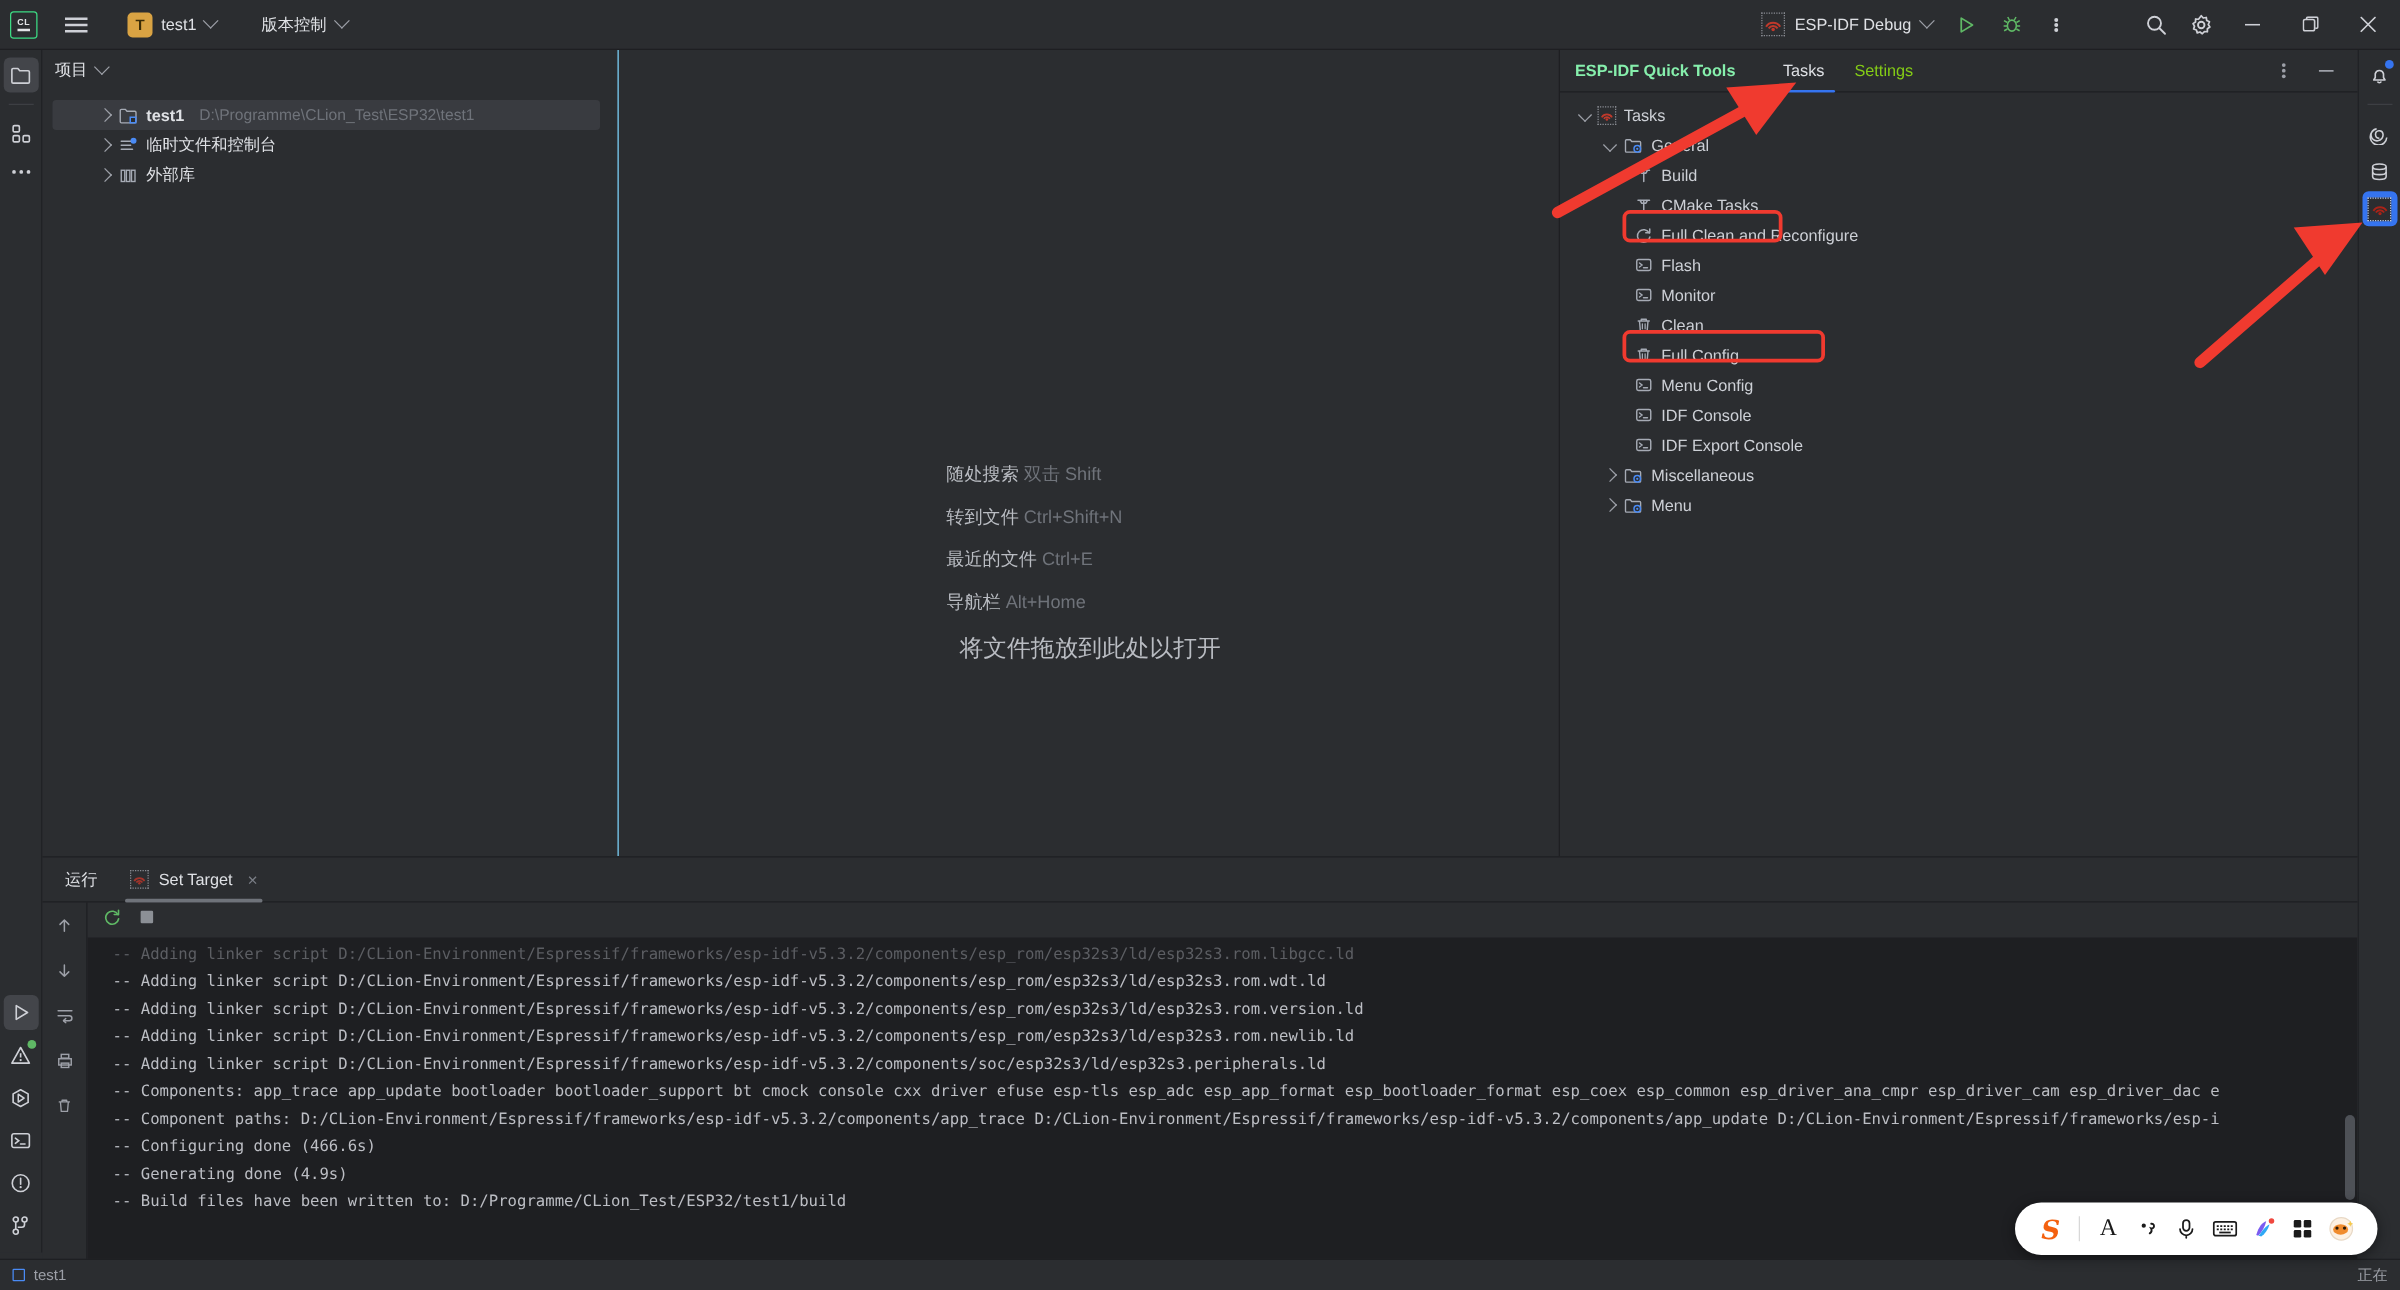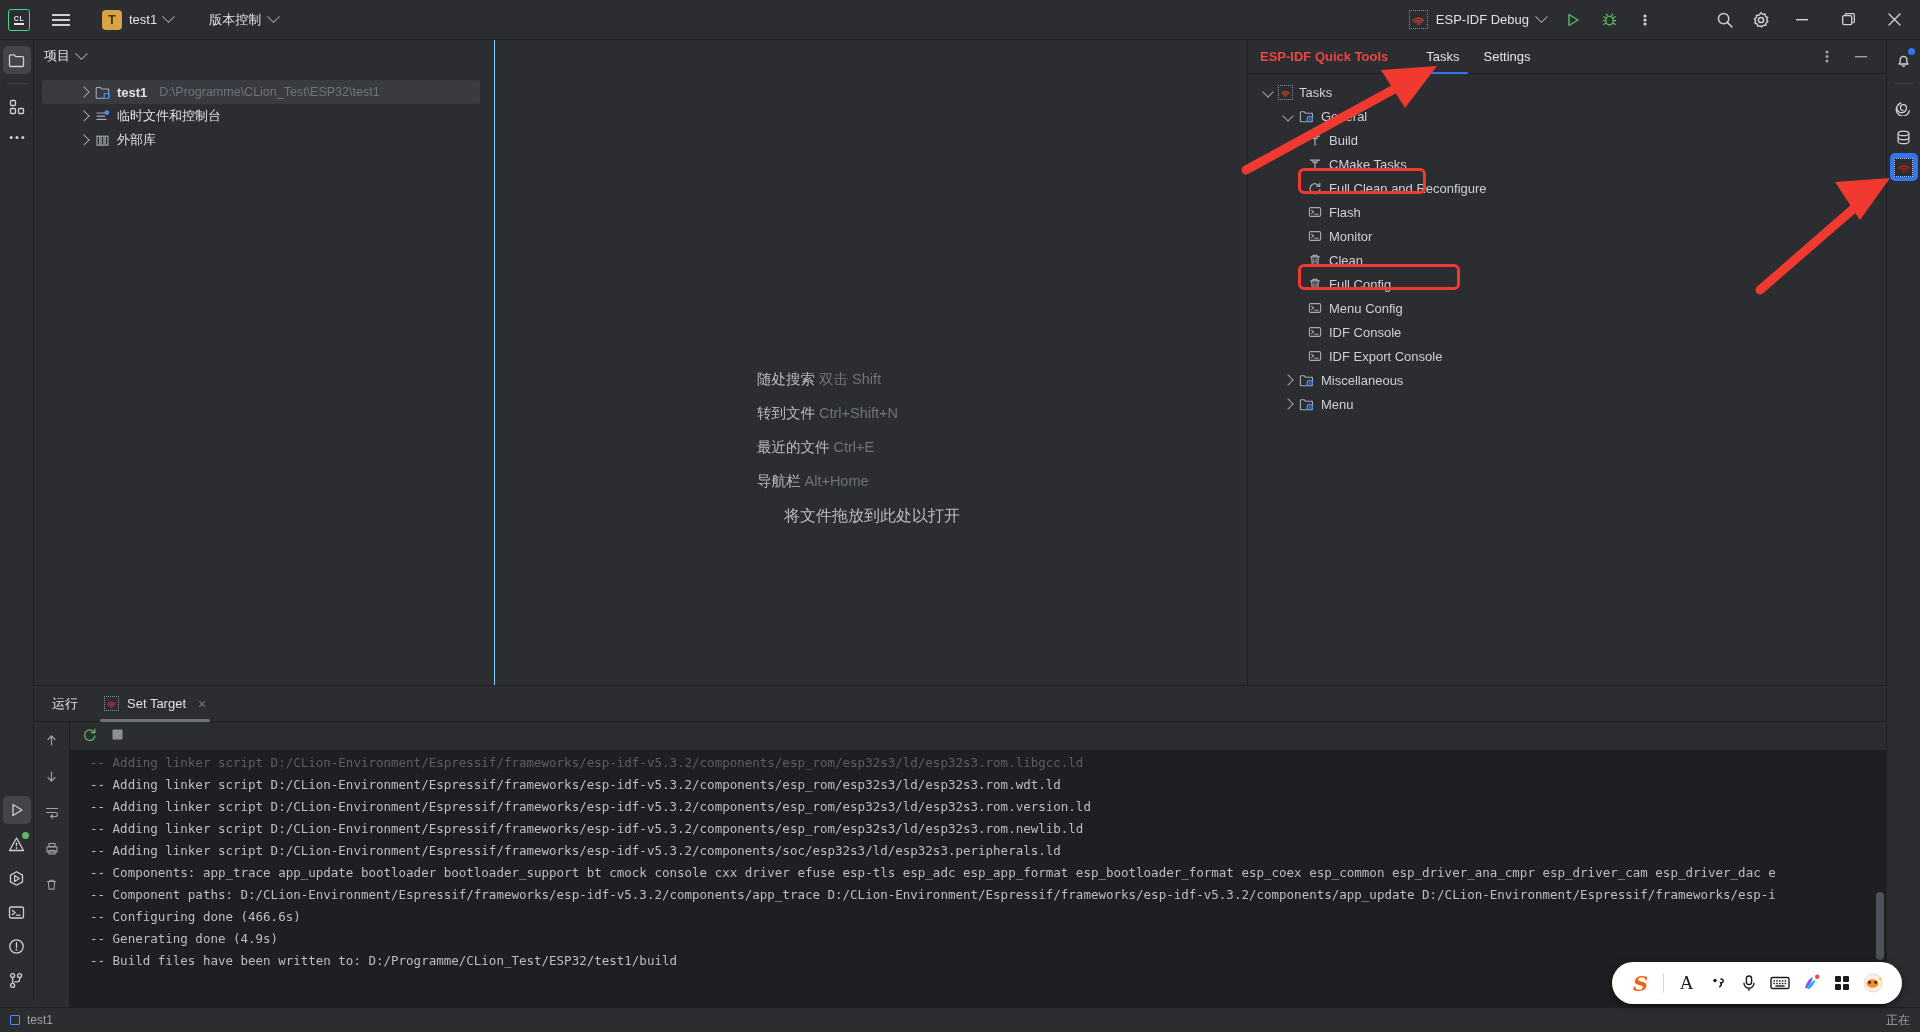--- a/index.html
+++ b/index.html
@@ -100,31 +100,31 @@
   
   .editor {
     position: absolute; left: 496px; top: 40px; width: 752px; height: 645px;
     background: #2b2d30; border-right: 1px solid #1e1f22;
   }
   .hints { position: absolute; left: 0; top: 330px; width: 752px;
     display: flex; flex-direction: column; align-items: center; gap: 15px; }
   .hint-row { display: flex; align-items: baseline; gap: 4px; width: 230px; }
   .hint-name { font-size: 14.5px; color: #b9bcc2; white-space: nowrap; }
   .hint-key { font-size: 14.5px; color: #6f737a; white-space: nowrap; }
-  .hint-drop { font-size: 16px; color: #b9bcc2; text-align: center; width: 230px; }
+  .hint-drop { font-size: 19px; color: #b9bcc2; text-align: center; width: 230px; }
 
   
   .panel-esp {
     position: absolute; left: 1248px; top: 40px; width: 638px; height: 645px;
     background: #2b2d30;
   }
   .esp-head { height: 34px; display: flex; align-items: center; padding: 0 8px 0 12px;
     border-bottom: 1px solid #1e1f22; }
-  .esp-title { font-size: 13px; font-weight: bold; color: #ef4444; margin-right: 26px; }
-  .esp-tab { position: relative; font-size: 13px; color: #e5e5e5; padding: 8px 12px 9px; }
+  .esp-title { font-size: 13px; font-weight: bold; color: #86efac; margin-right: 26px; }
+  .esp-tab { position: relative; font-size: 13px; color: #84cc16; padding: 8px 12px 9px; }
   .esp-tab.active { color: #dfe1e5; }
   .esp-tab.active::after { content: ""; position: absolute; left: 4px; right: 4px;
     bottom: -1px; height: 2px; background: #3574f0; border-radius: 1px; }
   .esp-head-sp { flex: 1; }
   .esp-tree { padding-top: 6px; font-size: 13px; }
   .enode { height: 24px; display: flex; align-items: center; gap: 6px; position: relative; }
   .enode .ic { width: 17px; height: 17px; display: flex; align-items: center;
     justify-content: center; flex: none; }
   .enode .lbl { color: #cdd0d6; }
   .lvl0 { padding-left: 16px; }

